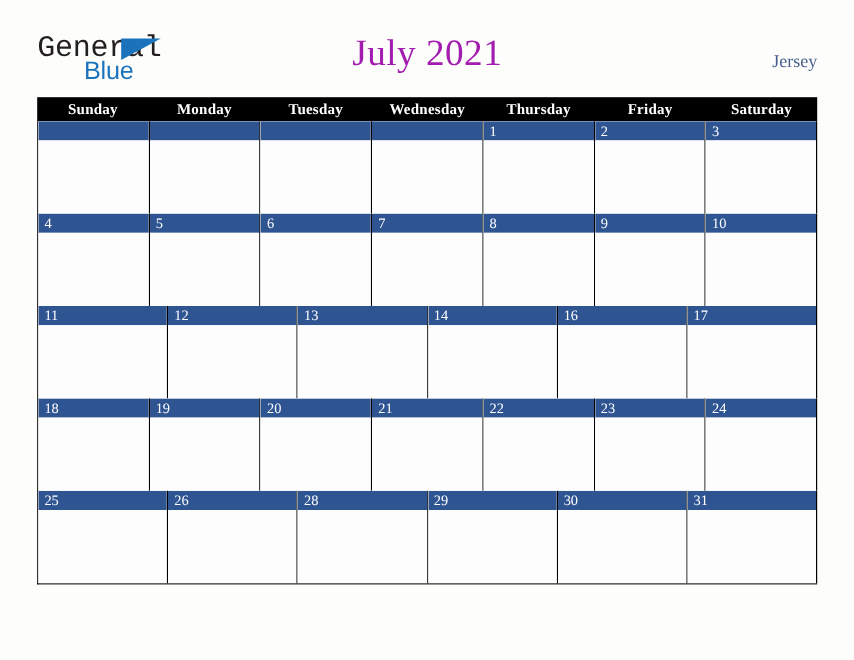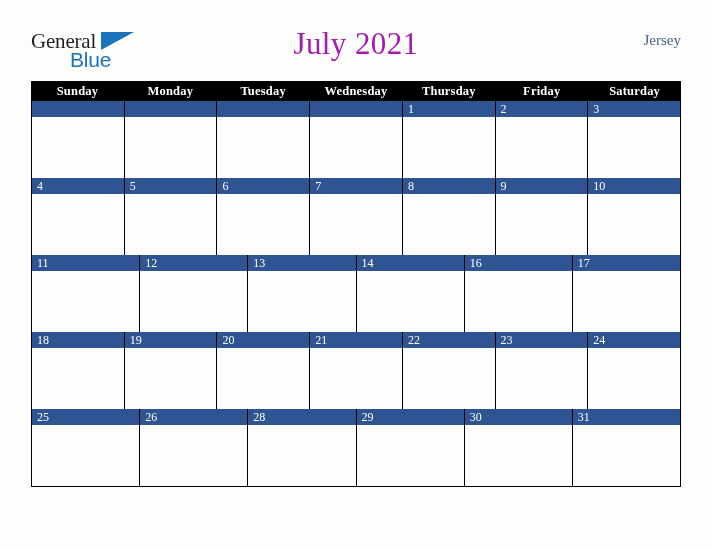--- a/index.html
+++ b/index.html
@@ -31,22 +31,22 @@
     position: absolute;
     left: 31px;
     top: 30px;
     width: 180px;
     height: 44px;
   }
   .logo-line1 {
     position: absolute;
     left: 0;
     top: 0;
-    font-family: Liberation Serif, serif;
-    font-size: 21px;
+    font-family: Liberation Mono, monospace;
+    font-size: 25px;
     color: #231f20;
     letter-spacing: -0.2px;
     line-height: 22px;
     white-space: nowrap;
     text-align: center;
   }
   .logo-tri {
     position: absolute;
     left: 70px;
     top: 2px;
@@ -73,21 +73,21 @@
     width: 712px;
     text-align: center;
     font-family: "Liberation Serif", serif;
     font-size: 31px;
     color: #a21caf;
     letter-spacing: 0.4px;
   }
   .region {
     position: absolute;
     right: 31px;
-    top: 32px;
+    top: 44px;
     font-family: "Liberation Serif", serif;
     font-size: 15px;
     color: #47618c;
   }
 
   
   .calendar {
     position: absolute;
     left: 31px;
     top: 81px;

